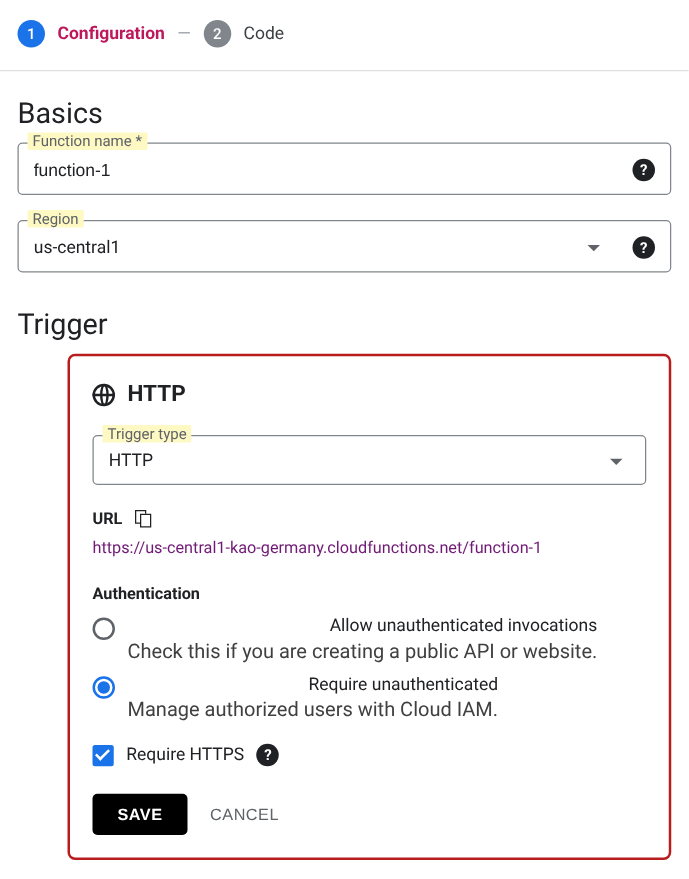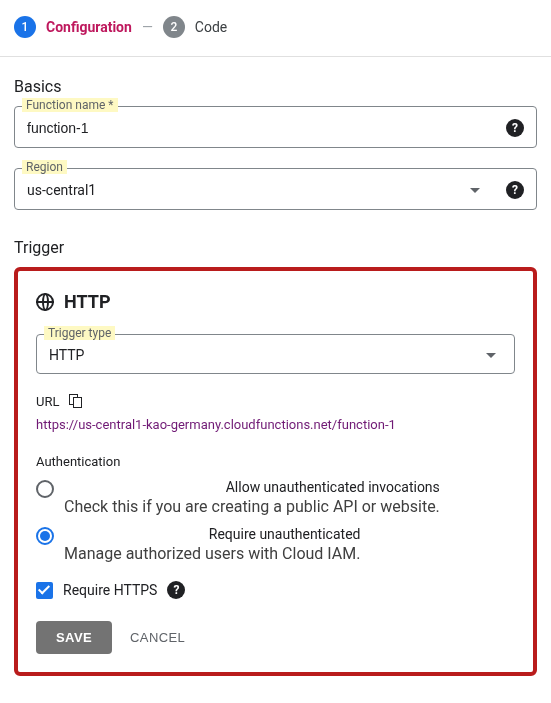--- a/index.html
+++ b/index.html
@@ -24,21 +24,21 @@
     font-size: 12px; font-weight: 500;
     color: #fff;
   }
   .step-circle.active { background: #1a73e8; }
   .step-circle.inactive { background: #80868b; }
   .step-label { color: #3c4043; }
   .step-label.active { font-weight: 700; color: #be185d; }
   .step-sep { color: #9aa0a6; }
   .content { padding: 16px 14px 8px; }
   h2.section {
-    font-size: 16px;
+    font-size: 23px;
     font-weight: 400;
     color: #202124;
     margin: 4px 0 10px;
   }
   .field-wrap { position: relative; margin-bottom: 20px; }
   .field-label {
     position: absolute;
     top: -8px; left: 8px;
     background: #fef9c3;
     padding: 0 4px;
@@ -72,24 +72,25 @@
     flex-shrink: 0;
   }
   .dropdown-arrow {
     flex-shrink: 0;
     border-left: 5px solid transparent;
     border-right: 5px solid transparent;
     border-top: 5px solid #5f6368;
     margin-right: 6px;
   }
   .card {
-    border: 4px solid #b91c1c;
+    border: 2px solid #b91c1c;
     border-radius: 6px;
     padding: 20px 18px 18px;
     margin-top: 6px;
+    margin-left: 40px;
   }
   .card h3 {
     display: flex; align-items: center; gap: 10px;
     font-size: 18px; font-weight: 700;
     margin-bottom: 22px;
   }
   .globe-icon {
     width: 18px; height: 18px;
     border: 2px solid #202124;
     border-radius: 50%;
@@ -107,21 +108,21 @@
     box-sizing: border-box;
   }
   .globe-icon::after {
     content: "";
     position: absolute;
     left: -2px; right: -2px; top: 50%;
     height: 2px; margin-top: -1px;
     background: #202124;
   }
   .sub-label {
-    font-size: 13px; font-weight: 400;
+    font-size: 13px; font-weight: 700;
     color: #202124;
     margin: 20px 0 8px;
     display: flex; gap: 10px;
   }
   .copy-icon {
     width: 14px; height: 14px;
     position: relative;
   }
   .copy-icon::before, .copy-icon::after {
     content: "";
@@ -181,21 +182,21 @@
     left: 5px; top: 1px;
     width: 4px; height: 9px;
     border: solid #fff;
     border-width: 0 2px 2px 0;
     transform: rotate(45deg);
   }
   .button-row {
     display: flex; gap: 18px; align-items: center;
   }
   .btn-save {
-    background: #737373;
+    background: #000000;
     color: #fff;
     border: none;
     border-radius: 4px;
     padding: 9px 20px;
     font-size: 13px;
     font-weight: 600;
     letter-spacing: 0.4px;
     cursor: pointer;
   }
   .btn-cancel {

